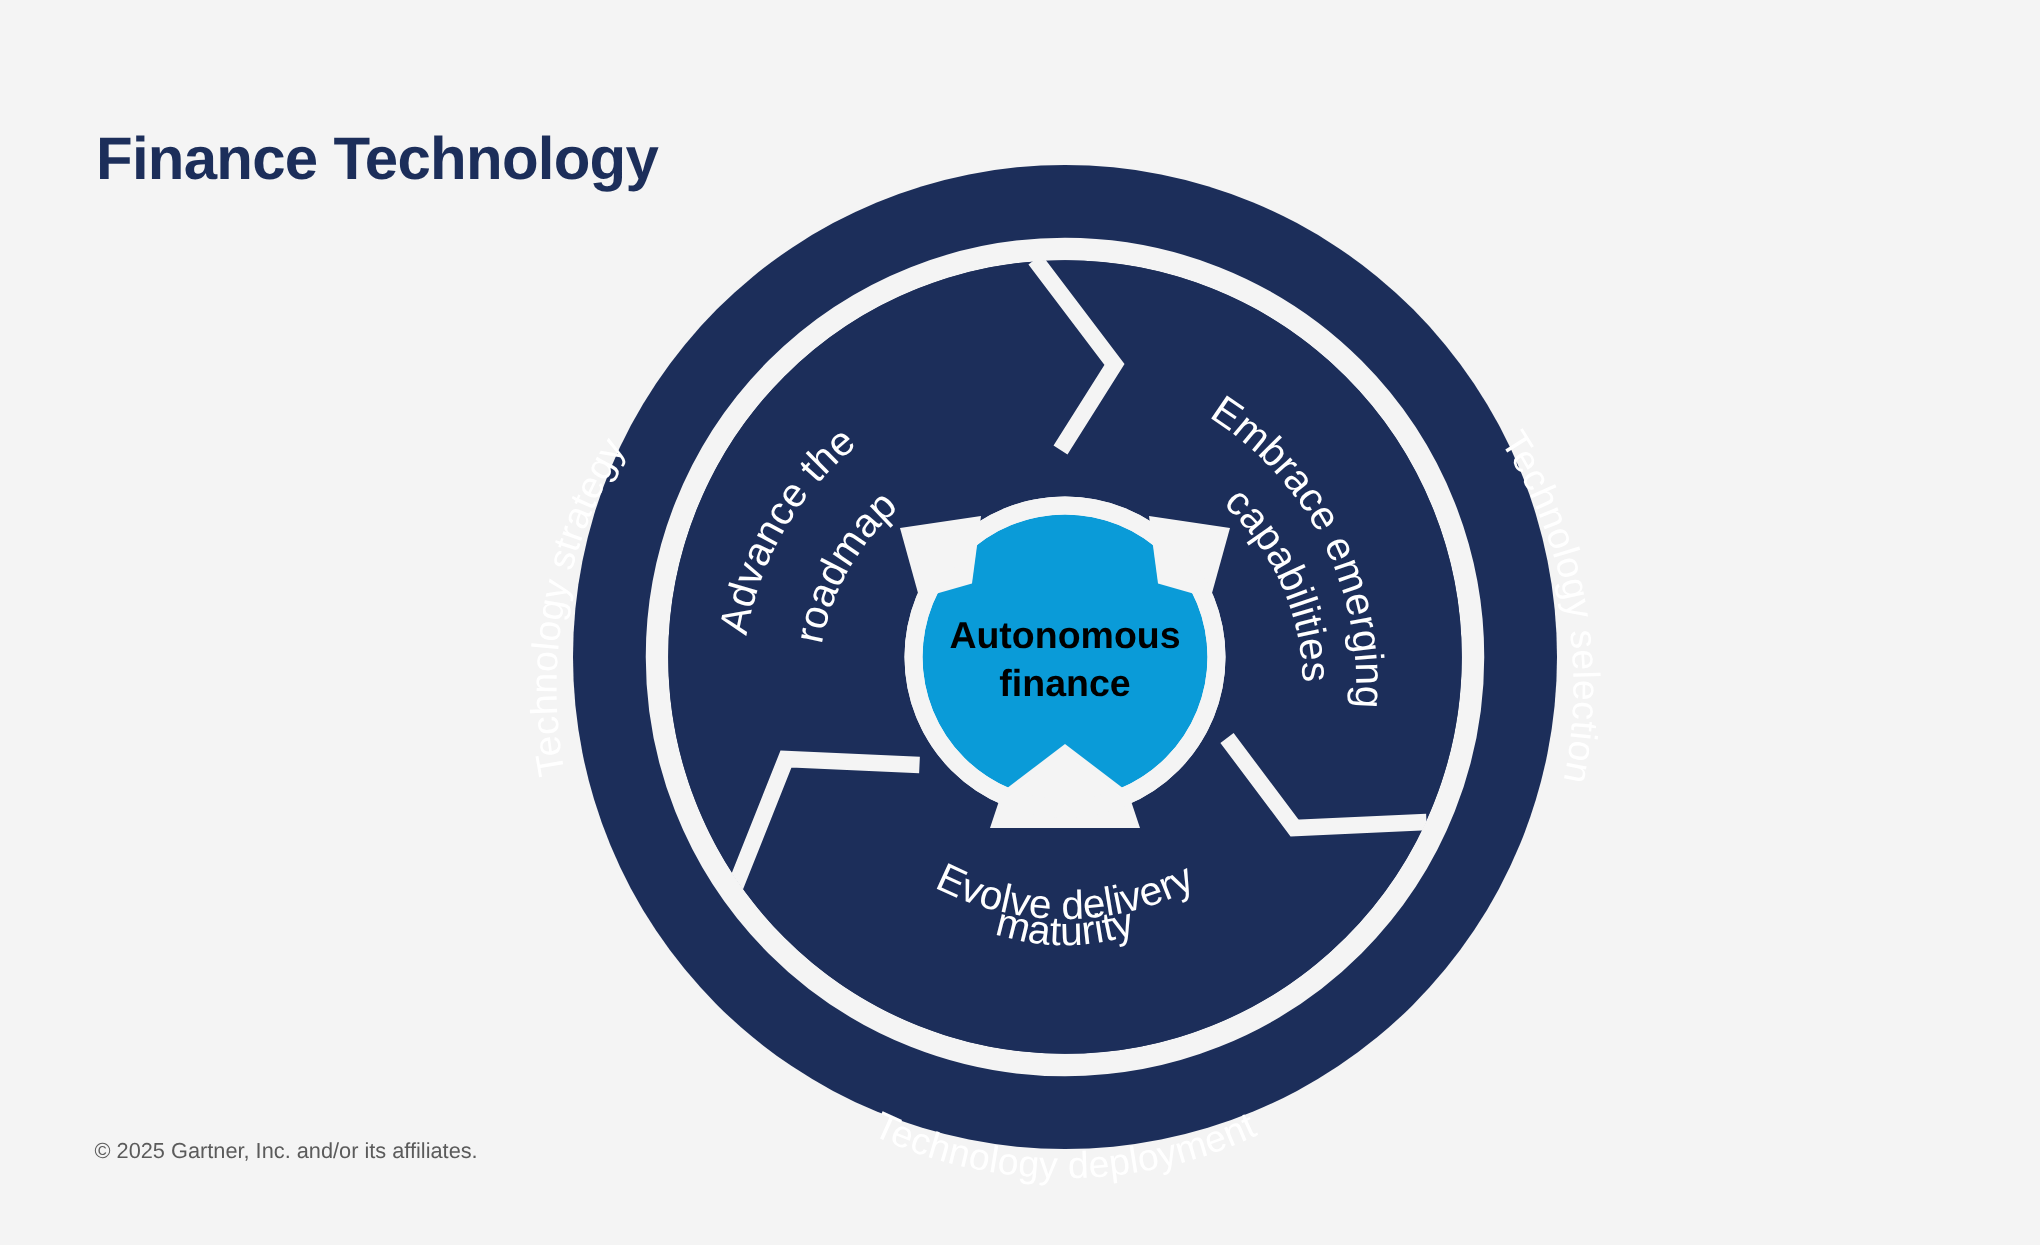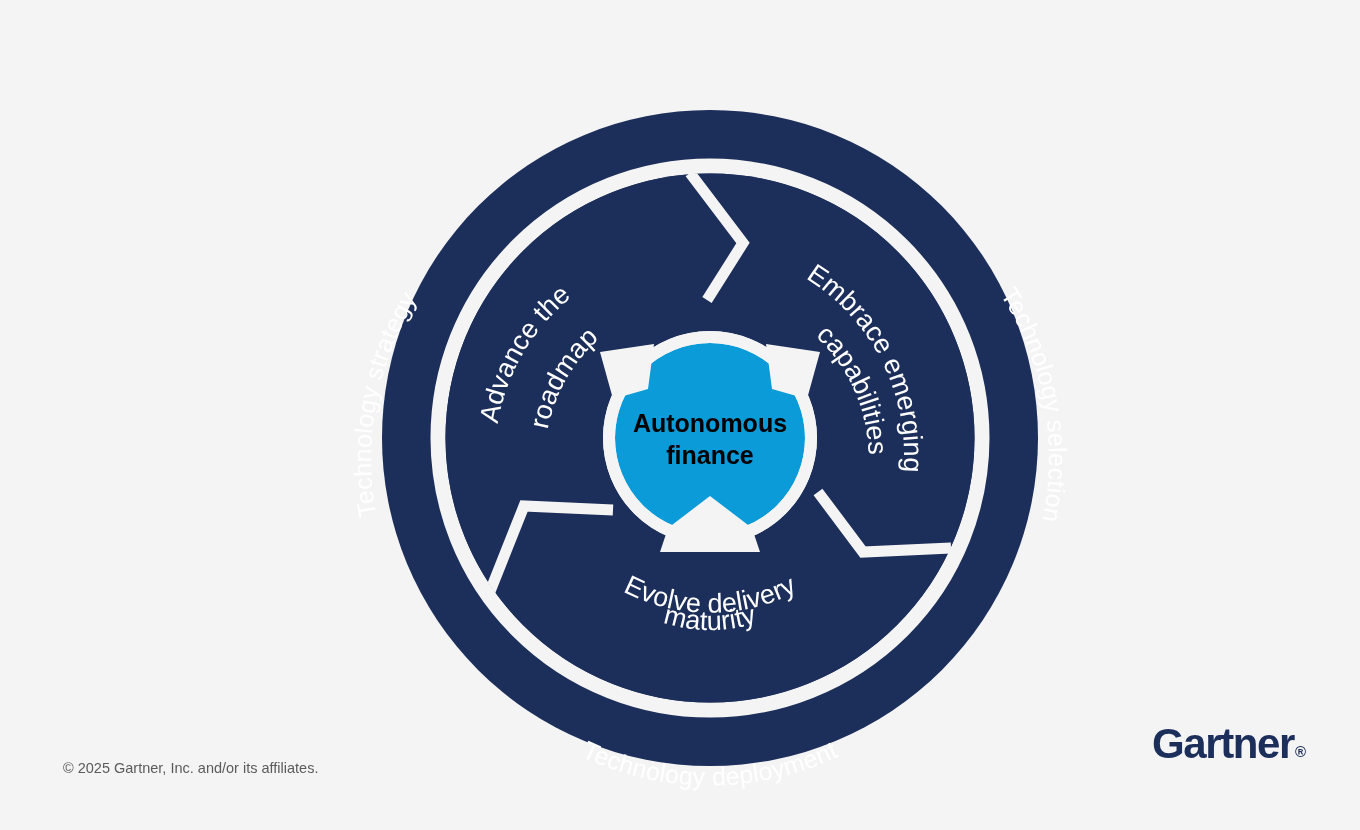--- a/index.html
+++ b/index.html
@@ -89,20 +89,21 @@
     font-weight: bold;
     fill: #000000;
     text-anchor: middle;
   }
 </style>
 </head>
 <body>
 
 <div class="page">
 
+  <h1 class="page-title">Finance Technology</h1>
 
   <div class="diagram-wrap">
     <svg class="diagram-svg" width="1360" height="830" viewBox="0 0 1360 830">
       <defs>
 
         <path id="arcTechStrategy" d="M 440.5 650.3 A 300 300 0 0 1 525.4 196.1" fill="none"></path>
         <path id="arcTechSelection" d="M 894.6 196.1 A 300 300 0 0 1 979.5 650.3" fill="none"></path>
         <path id="arcTechDeployment" d="M 446.0 628.0 A 300 300 0 0 0 974.0 628.0" fill="none"></path>
 
         <path id="arcAdvance1" d="M 495.0 455.0 A 205 205 0 0 1 597.5 279.5" fill="none"></path>
@@ -184,15 +185,14 @@
         <textPath href="#arcEvolve2" startOffset="50%" text-anchor="middle">maturity</textPath>
       </text>
     </svg>
   </div>
 
   <div class="footer-note">
     <span class="footer-line">© 2025 Gartner, Inc. and/or its affiliates.</span>
     
   </div>
 
-  <div class="brand-logo"><span>Gartner</span><span class="reg">®</span></div>
 
 </div>
 
 </body></html>

